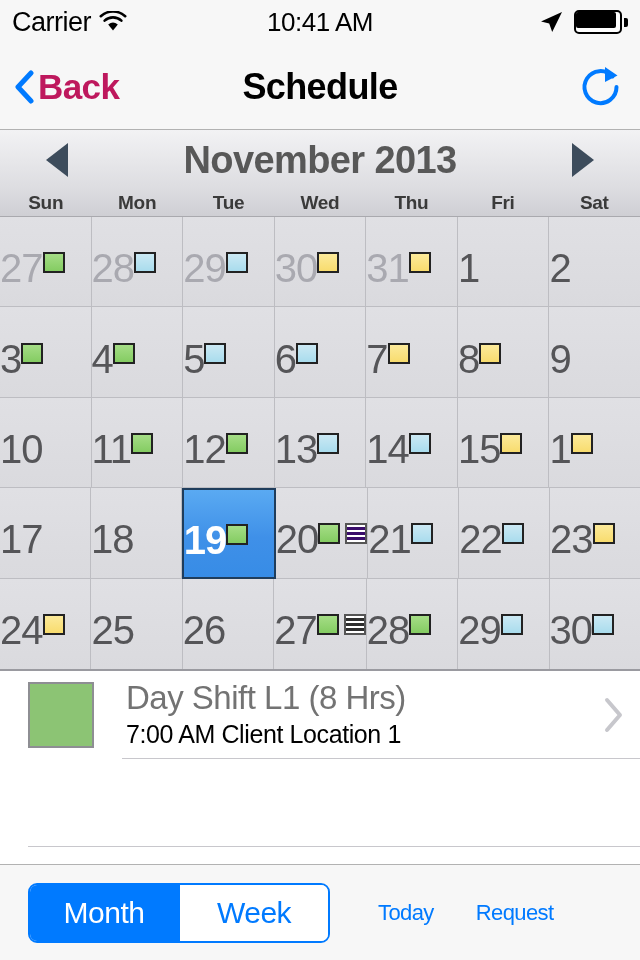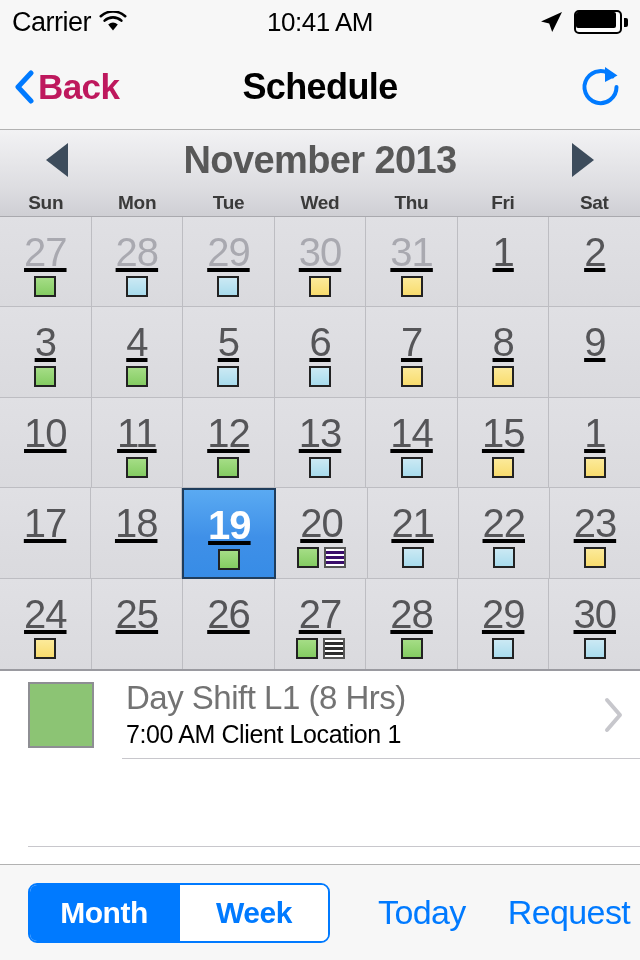--- a/index.html
+++ b/index.html
@@ -94,23 +94,22 @@
     border-bottom:2px solid #9a9aa0;
     position:relative;
   }
   .cal-row { flex:1 1 0; display:flex; }
   .cal-cell {
     flex:1 1 0;
     position:relative;
     background:linear-gradient(to bottom,#e0e0e4 0%,#dadade 100%);
     border-right:1px solid #bdbdc2;
     border-bottom:1px solid #bdbdc2;
-    display:flex; flex-direction:column; align-items:center;
+    display:flex; flex-direction:row; align-items:center;
     cursor:pointer;
-    text-decoration:underline;
   }
   .cal-row:last-child .cal-cell { border-bottom:none; }
   .cal-cell:last-child { border-right:none; }
   .cal-daynum {
     font-size:40px; font-weight:normal; color:#555558;
     letter-spacing:-1px; margin-top:13px; line-height:44px;
   }
   .cal-cell.other .cal-daynum { color:#a9a9b0; }
   .cal-cell.selected {
     background:linear-gradient(to bottom,#5aaaf2 0%,#3f90e8 55%,#378ce6 100%);
@@ -153,30 +152,30 @@
   .toolbar {
     flex:0 0 96px; height:96px;
     background:#f7f7f7;
     border-top:1px solid #b2b2b2;
     display:flex; align-items:center;
     padding:0 28px;
     gap:0;
   }
   .segmented {
     display:flex; border:2px solid #007aff; border-radius:9px; overflow:hidden;
-    height:60px; width:302px; flex:0 0 302px;font-weight:bold;
+    height:60px; width:302px; flex:0 0 302px;
   }
   .seg {
     flex:1 1 0; display:flex; align-items:center; justify-content:center;
     font-size:30px; letter-spacing:-0.5px; cursor:pointer; background:#ffffff; color:#007aff;
   }
   .seg.active { background:#007aff; color:#ffffff; }
   .seg + .seg { border-left:2px solid #007aff; }
   .tb-btn {
-    font-size:34px; color:#007aff; letter-spacing:-0.6px; cursor:pointer;
+    font-size:22px; color:#007aff; letter-spacing:-0.6px; cursor:pointer;
   }
   .tb-today { margin-left:48px; }
   .tb-request { margin-left:42px; }
 </style>
 </head>
 <body>
 
 <div id="app">
 
   <div class="statusbar">

